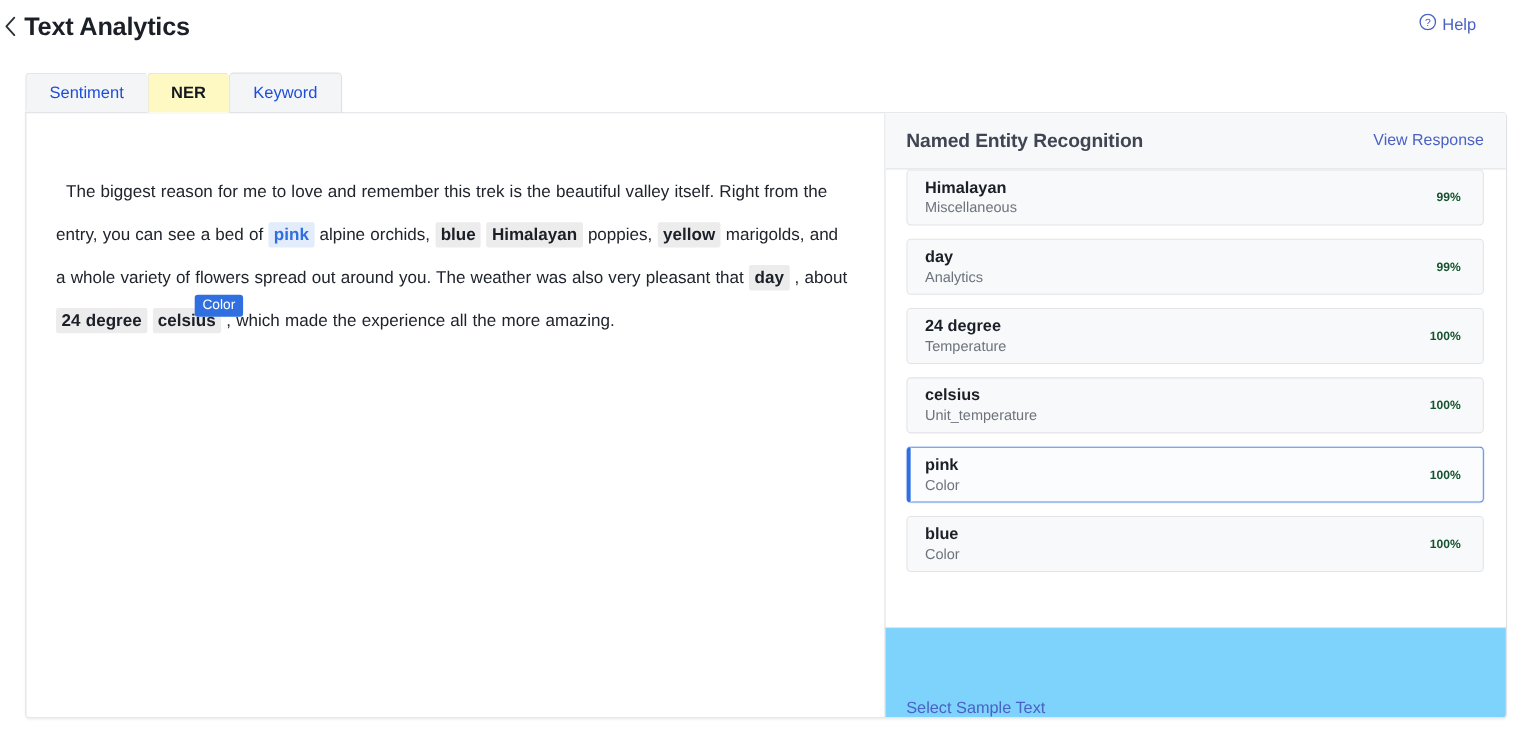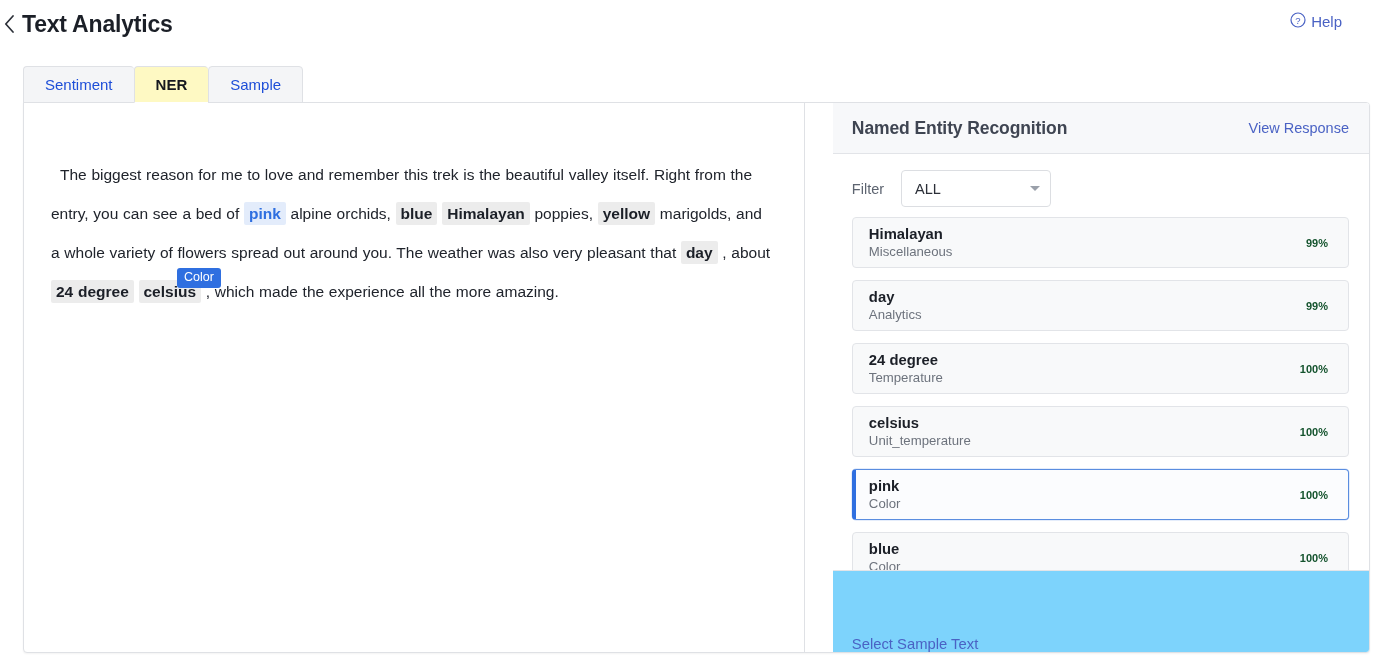--- a/index.html
+++ b/index.html
@@ -132,21 +132,20 @@
   }
 
   
   .ner-pane {
     width: 566px;
     height: 100%;
     border-left: 1px solid #dfe1e5;
     display: flex;
     flex-direction: column;
     background: #ffffff;
-    padding-left: 28px;
   }
   .ner-head {
     height: 51px;
     background: #f7f8fa;
     border-bottom: 1px solid #e2e4e8;
     display: flex; align-items: center;
     padding: 0 20px 0 19px;
     flex: 0 0 auto;
   }
   .ner-title {
@@ -278,46 +277,39 @@
         <text x="8" y="11.6" text-anchor="middle" font-size="9.5" font-family="Liberation Sans, sans-serif" fill="#4a62c4">?</text>
       </svg>
     </span>
     <span>Help</span>
   </div>
 </div>
 
 <div class="tabs">
   <div class="tab">Sentiment</div>
   <div class="tab active">NER</div>
-  <div class="tab">Sample</div>
+  <div class="tab">Keyword</div>
 </div>
 
 <div class="panel">
 
   <div class="text-pane">
     <div class="tooltip">Color</div>
     <div class="doc-text">
       <span class="indent"></span><span>The biggest reason for me to love and remember this trek is the beautiful valley itself. Right from the entry, you can see a bed of </span><span class="ent selected">pink</span><span> alpine orchids, </span><span class="ent">blue</span><span> </span><span class="ent">Himalayan</span><span> poppies, </span><span class="ent">yellow</span><span> marigolds, and a whole variety of flowers spread out around you. The weather was also very pleasant that </span><span class="ent">day</span><span> , about </span><span class="ent">24 degree</span><span> </span><span class="ent">celsius</span><span> , which made the experience all the more amazing.</span>
     </div>
   </div>
 
   <div class="ner-pane">
 
     <div class="ner-head">
       <div class="ner-title">Named Entity Recognition</div>
       <div class="view-response">View Response</div>
     </div>
 
-    <div class="filter-row">
-      <div class="filter-label">Filter</div>
-      <div class="filter-select">
-        <span>ALL</span>
-        <span class="caret"></span>
-      </div>
-    </div>
 
     <div class="entity-list">
       <div class="entity-card">
         <div class="ent-texts">
           <div class="ent-name">Himalayan</div>
           <div class="ent-type">Miscellaneous</div>
         </div>
         <div class="ent-score">99%</div>
       </div>
 

